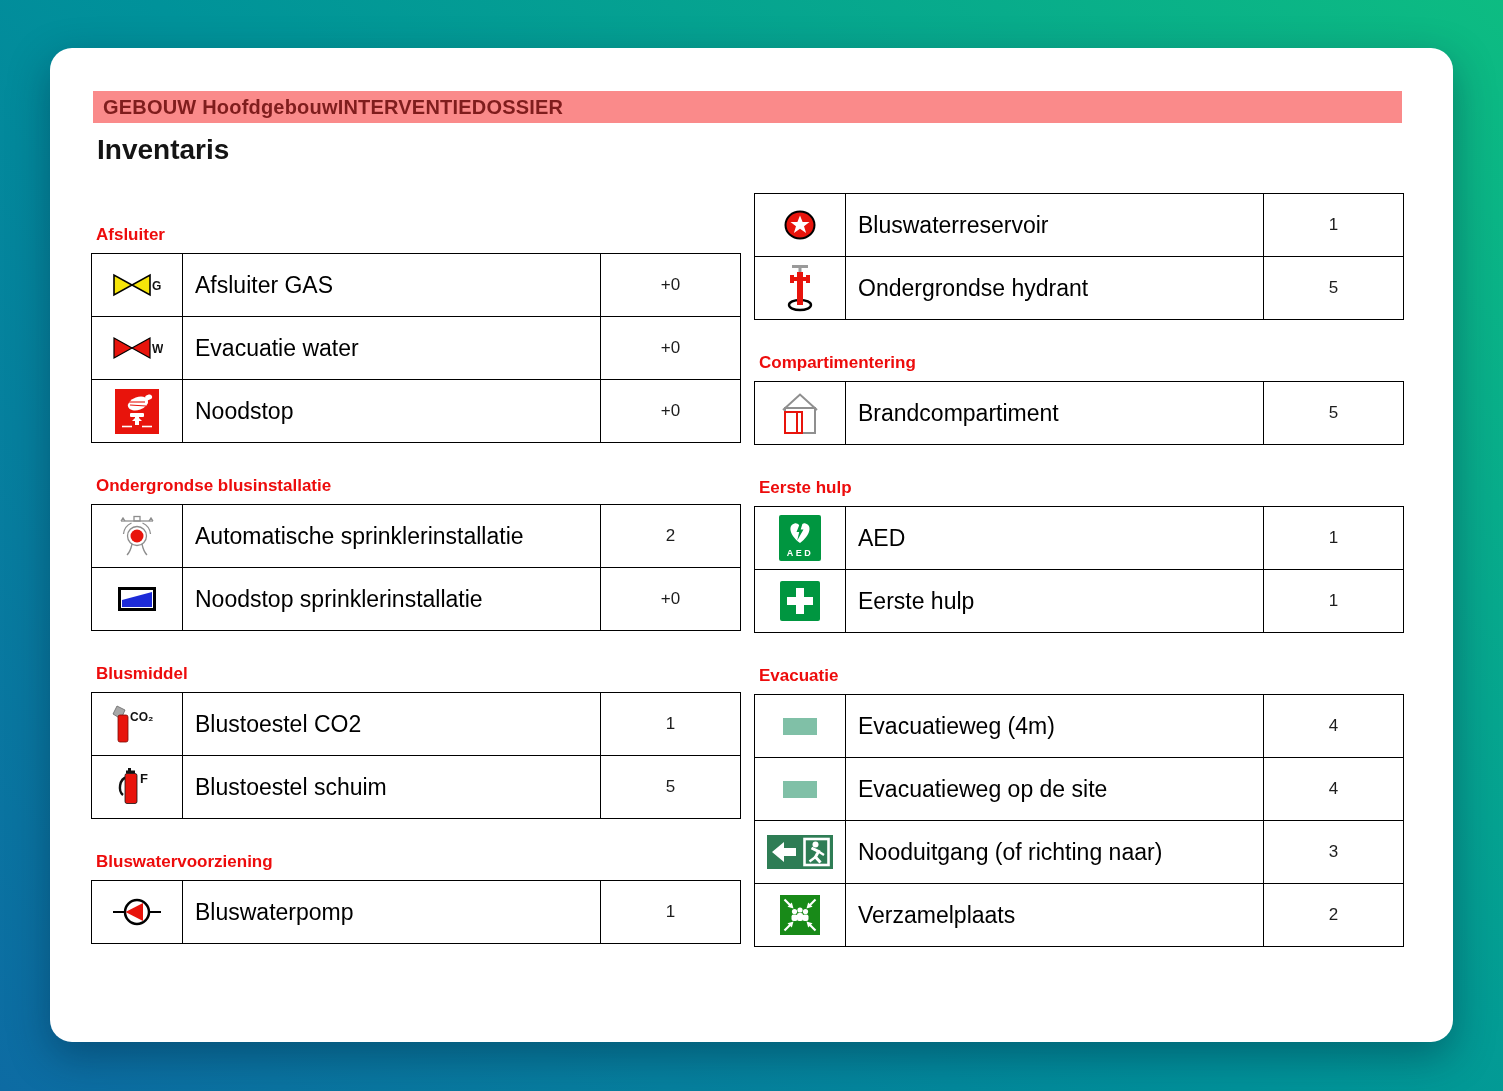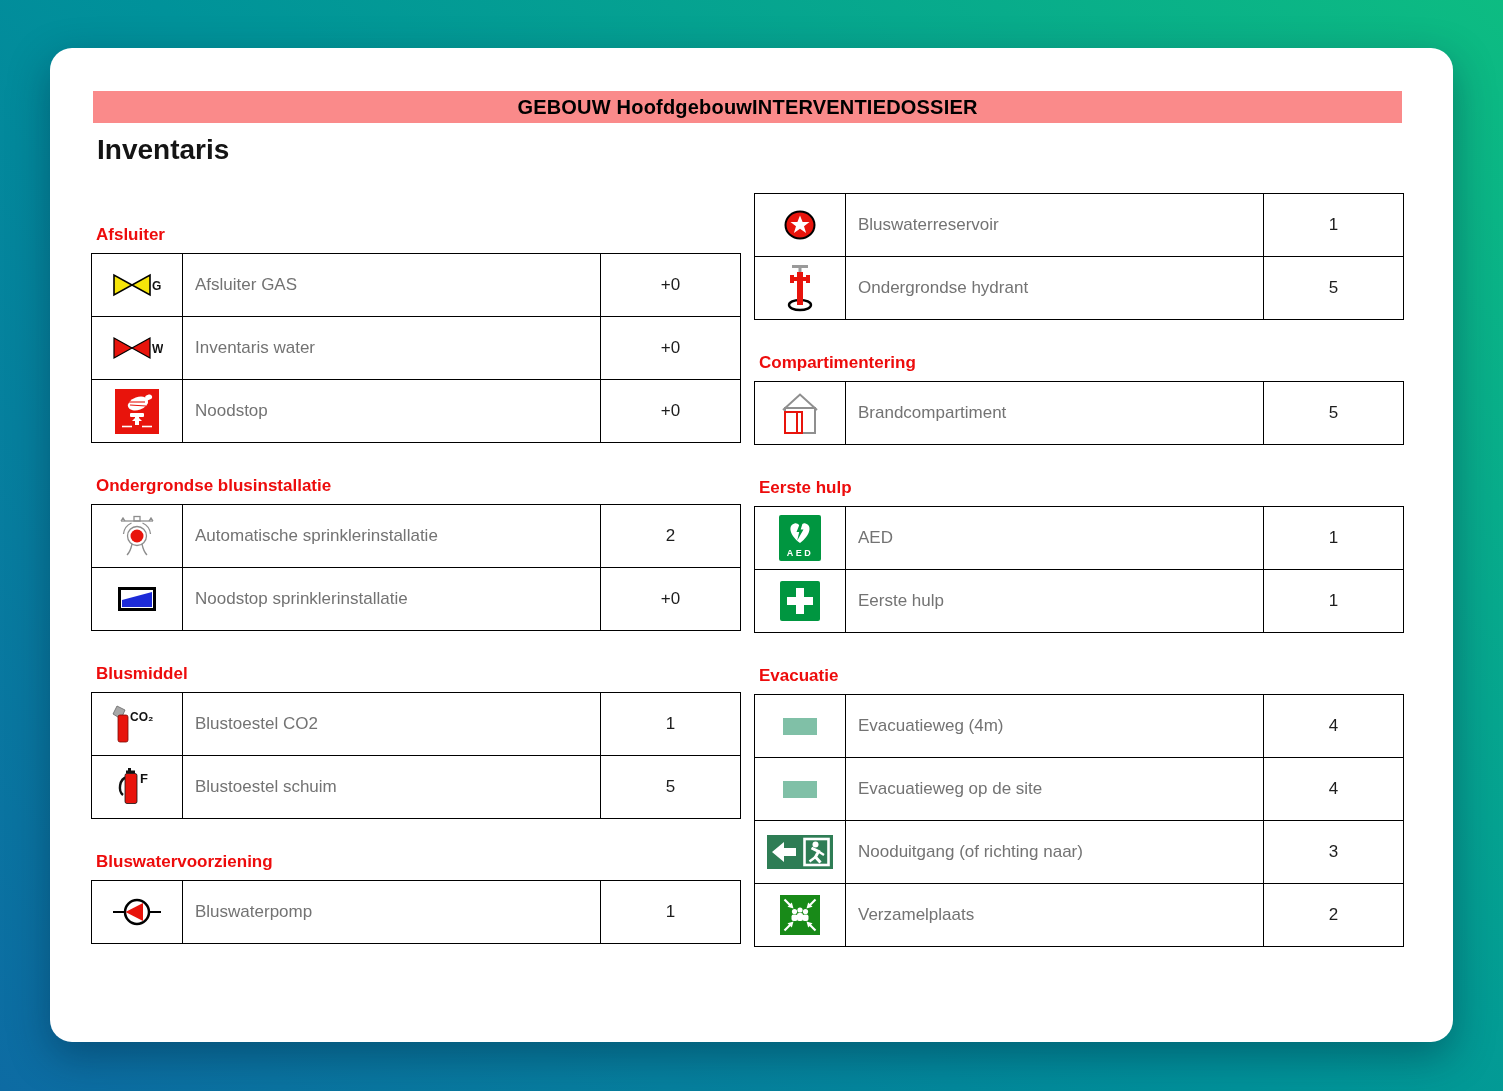--- a/index.html
+++ b/index.html
@@ -9,41 +9,41 @@
     font-family:"Liberation Sans",sans-serif;
     -webkit-font-smoothing:antialiased;
   }
   .card{
     position:absolute;left:50px;top:48px;width:1403px;height:994px;
     background:#ffffff;border-radius:22px;
     box-shadow:0 14px 42px rgba(0,25,55,.38);
   }
   .content{padding:43px 49px 0 41px;}
   .banner{
-    background:#fa8a8a;color:#000000;height:32px;margin:0 2px;
-    display:flex;align-items:center;justify-content:center;
+    background:#fa8a8a;color:#7f1d1d;height:32px;margin:0 2px;
+    display:flex;align-items:center;justify-content:flex-start;
     padding:0 10px;box-sizing:border-box;
     font-size:20px;font-weight:bold;letter-spacing:.2px;
   }
   .page-title{
     font-size:28px;font-weight:bold;color:#141414;
     line-height:23px;margin:15px 0 0 6px;
   }
   .grid{display:flex;gap:13px;margin-top:32px;align-items:flex-start;}
   .col{flex:1;min-width:0;}
   .col-left > .section:first-child{padding-top:30px;}
   .section{margin-bottom:31px;}
   .section-title{
     color:#ed0c0c;font-size:17px;font-weight:bold;line-height:23px;
     margin:0 0 7px 5px;
   }
   table.inv{width:100%;border-collapse:collapse;table-layout:fixed;background:#fff;}
   table.inv td{border:1px solid #000;height:60px;vertical-align:middle;}
   td.icon-cell{width:88px;text-align:center;}
-  td.label-cell{padding:0 12px;font-size:17px;color:#737373;}
+  td.label-cell{padding:0 12px;font-size:23px;color:#000000;}
   td.count-cell{width:137px;text-align:center;font-size:17px;color:#1d1d1d;}
   .icon-wrap{display:inline-block;vertical-align:middle;line-height:0;}
   svg{display:block;}
 </style>
 </head>
 <body>
 
 <div class="card">
   <div class="content">
 
@@ -69,21 +69,21 @@
     <td class="label-cell">Afsluiter GAS</td>
     <td class="count-cell">+0</td>
   </tr>
 
   <tr>
     <td class="icon-cell"><span class="icon-wrap"><svg width="52" height="26" viewBox="0 0 52 26">
    <polygon points="3,3 3,23 21,13" fill="#e8140c" stroke="#000" stroke-width="1.2"></polygon>
    <polygon points="39,3 39,23 21,13" fill="#e8140c" stroke="#000" stroke-width="1.2"></polygon>
    <text x="41" y="18" font-size="12" font-weight="bold" fill="#111" font-family="Liberation Sans,sans-serif">W</text>
   </svg></span></td>
-    <td class="label-cell">Inventaris water</td>
+    <td class="label-cell">Evacuatie water</td>
     <td class="count-cell">+0</td>
   </tr>
 
   <tr>
     <td class="icon-cell"><span class="icon-wrap"><svg width="44" height="45" viewBox="0 0 44 45">
    <rect width="44" height="45" fill="#e8140c"></rect>
    <ellipse cx="23" cy="14.5" rx="10.5" ry="6.5" fill="#fff" transform="rotate(-20 23 14.5)"></ellipse>
    <rect x="30" y="6" width="7" height="5" rx="2.5" fill="#fff" transform="rotate(-20 33 8)"></rect>
    <g stroke="#e8140c" stroke-width="1.1">
      <line x1="14" y1="13" x2="30" y2="13"></line>

